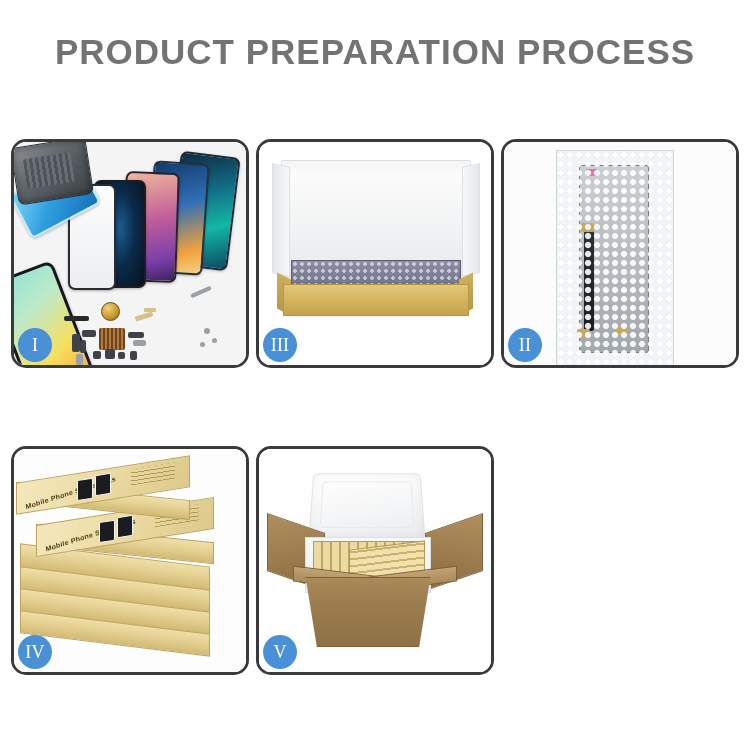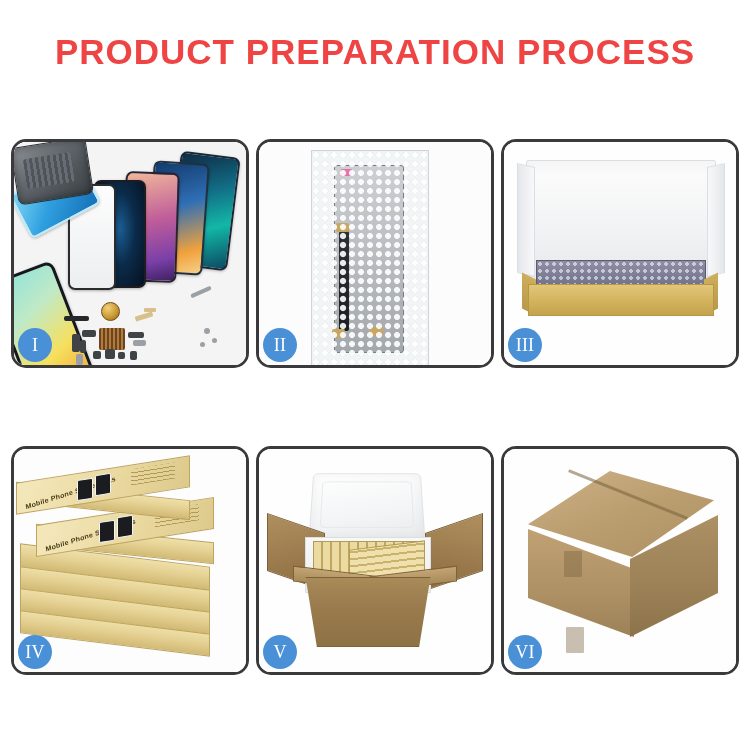--- a/index.html
+++ b/index.html
@@ -19,21 +19,21 @@
   .header {
     width: 750px;
     padding-top: 34px;
     text-align: center;
   }
   .title {
     font-family: "Liberation Sans", sans-serif;
     font-size: 35px;
     font-weight: 700;
     letter-spacing: 1.0px;
-    color: #ef4444;
+    color: #737373;
     line-height: 1.05;
     margin: 0;
     white-space: nowrap;
   }
   .subtitle {
     font-family: "Liberation Sans", sans-serif;
     font-size: 15.2px;
     font-weight: 400;
     color: #1b1b1b;
     letter-spacing: 0.1px;
@@ -418,44 +418,44 @@
       <div class="part lite" style="left:190px; top:186px; width:6px; height:6px; border-radius:50%;"></div>
       <div class="part lite" style="left:198px; top:196px; width:5px; height:5px; border-radius:50%;"></div>
       <div class="part lite" style="left:186px; top:200px; width:5px; height:5px; border-radius:50%;"></div>
       <div class="part lite" style="left:176px; top:148px; width:22px; height:4px; transform:rotate(-24deg);"></div>
     </div>
     <div class="badge">I</div>
   </div>
 
   <div class="panel">
     <div class="photo">
+      <div class="p3bg"></div>
+      <div class="box3-lid"></div>
+      <div class="box3-inner"></div>
+      <div class="box3-lcorner"></div>
+      <div class="box3-rcorner"></div>
+      <div class="box3-front"></div>
+    </div>
+    <div class="badge">III</div>
+  </div>
+
+  <div class="panel">
+    <div class="photo">
       <div class="p2bg"></div>
       <div class="bubblebag">
         <div class="lcd"></div>
         <div class="lcd-flex"></div>
         <div class="lcd-conn" style="left:24px; top:72px;"></div>
         <div class="lcd-conn" style="left:20px; top:178px;"></div>
         <div class="lcd-conn" style="left:58px; top:176px;"></div>
         <div class="pinklabel"></div>
         <div class="bubbles"></div>
       </div>
     </div>
     <div class="badge">II</div>
-  </div>
-
-  <div class="panel">
-    <div class="photo">
-      <div class="p3bg"></div>
-      <div class="box3-lid"></div>
-      <div class="box3-inner"></div>
-      <div class="box3-lcorner"></div>
-      <div class="box3-rcorner"></div>
-      <div class="box3-front"></div>
-    </div>
-    <div class="badge">III</div>
   </div>
 
   <div class="panel">
     <div class="photo">
       <div class="p4bg"></div>
       <div class="stackwrap">
 
         <div class="sbox" style="left:6px; top:172px; width:188px; height:22px; transform:skewY(7deg);"></div>
         <div class="sbox" style="left:6px; top:150px; width:188px; height:22px; transform:skewY(7deg);"></div>
         <div class="sbox" style="left:6px; top:128px; width:188px; height:22px; transform:skewY(7deg);"></div>
@@ -490,26 +490,14 @@
       <div class="foambody"></div>
       <div class="goldstack"></div>
       <div class="goldstack2"></div>
       <div class="cartonlipL"></div>
       <div class="cartonlipR"></div>
       <div class="cartonfront"></div>
     </div>
     <div class="badge">V</div>
   </div>
 
-  <div class="panel">
-    <div class="photo">
-      <div class="p6bg"></div>
-      <div class="c6top"></div>
-      <div class="c6seam"></div>
-      <div class="c6left"></div>
-      <div class="c6right"></div>
-      <div class="c6tape" style="left:60px; top:102px;"></div>
-      <div class="c6tape" style="left:62px; top:178px;"></div>
-    </div>
-    <div class="badge">VI</div>
-  </div>
 
 </div>
 
 </body></html>

